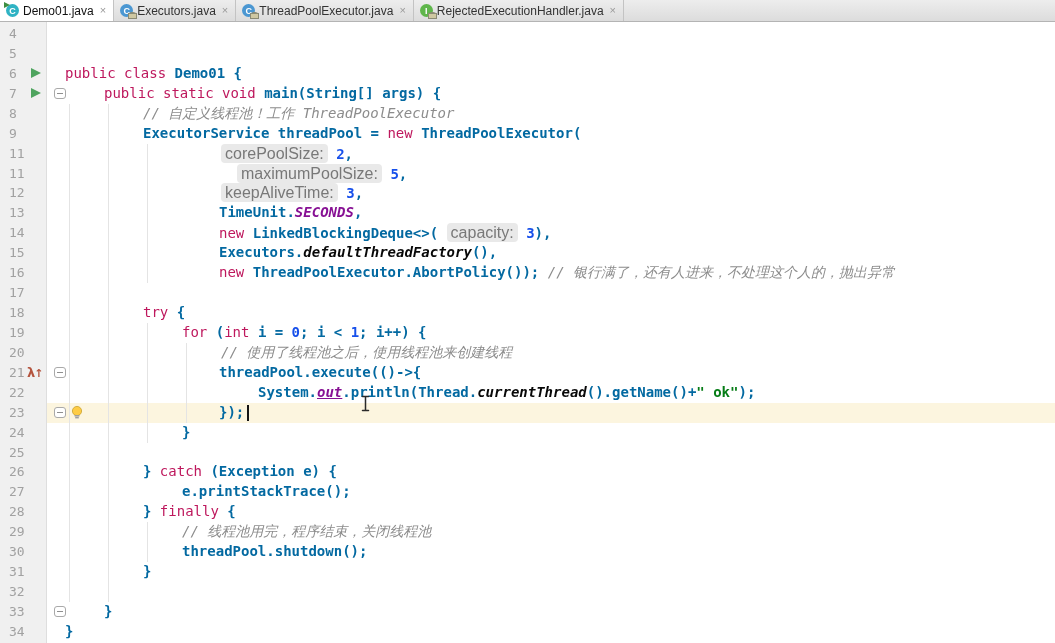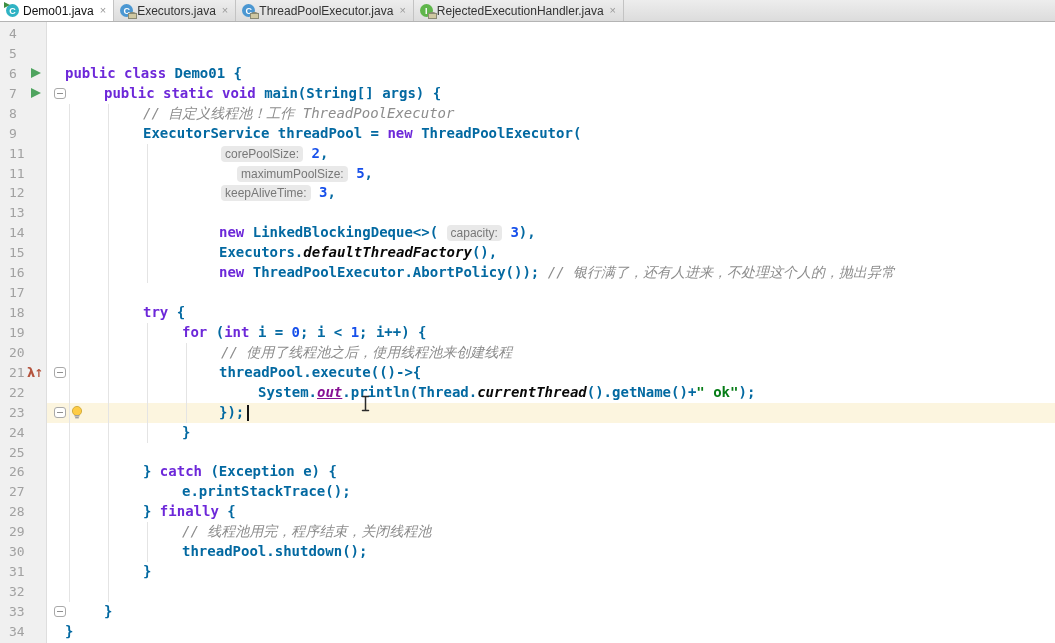--- a/index.html
+++ b/index.html
@@ -36,29 +36,29 @@
             background:#f0f0f0; border-right:1px solid #dedede; }
   .lnum { position:absolute; left:9px; width:34px; height:20px;
           font-family:"DejaVu Sans Mono", monospace; font-size:13px;
           color:#a1a1a1; line-height:20px; }
   .cur-line { position:absolute; left:47px; right:0; height:19.93px; background:#fcf5df; }
   .guide { position:absolute; width:1px; background:#e4e4e4; }
 
   .code-line { position:absolute; height:19.93px; line-height:19.93px;
                font-family:"DejaVu Sans Mono", monospace; font-size:14px;
                font-weight:bold; color:#080808; white-space:pre; }
-  .seg-kw      { color:#6d28d9; font-weight:bold; }
+  .seg-kw      { color:#be185d; font-weight:normal; }
   .seg-plain   { color:#0369a1; }
   .seg-num     { color:#1750eb; }
   .seg-str     { color:#067d17; }
   .seg-comment { color:#8c8c8c; font-style:italic; font-weight:normal; }
   .seg-sfield  { color:#871094; font-style:italic;text-decoration:underline; }
   .seg-sconst  { color:#871094; font-style:italic; }
   .seg-smethod { font-style:italic; }
-  .seg-hint    { font-family:"Liberation Sans", sans-serif; font-size:12px;
+  .seg-hint    { font-family:"Liberation Sans", sans-serif; font-size:16px;
                  font-weight:normal; color:#787878; background:#e9e9e9;
                  border-radius:4px; padding:1px 4px; }
 
   
   .run-arrow { position:absolute; width:0; height:0;
                border-left:10px solid #4fa45f; border-top:5.5px solid transparent;
                border-bottom:5.5px solid transparent; cursor:pointer; }
   .fold { position:absolute; width:12px; height:11px; background:#fff;
           border:1px solid #a9a9a9; border-radius:3px; cursor:pointer; }
   .fold:after { content:""; position:absolute; left:2px; right:2px; top:4px;
@@ -151,20 +151,21 @@
       <div class="guide" style="left: 147px; top: 500.25px; height: 39.86px;"></div>
       <div class="guide" style="left: 186px; top: 320.88px; height: 79.72px;"></div>
       <div class="code-line" style="top: 2px; left: 65px;"></div>
       <div class="code-line" style="top: 41.86px; left: 65px;"><span class="seg-kw">public class </span><span class="seg-plain">Demo01 {</span></div>
       <div class="code-line" style="top: 61.79px; left: 104px;"><span class="seg-kw">public static void </span><span class="seg-plain">main(String[] args) {</span></div>
       <div class="code-line" style="top: 81.72px; left: 143px;"><span class="seg-comment">// 自定义线程池！工作 ThreadPoolExecutor</span></div>
       <div class="code-line" style="top: 101.65px; left: 143px;"><span class="seg-plain">ExecutorService threadPool = </span><span class="seg-kw">new</span><span class="seg-plain"> ThreadPoolExecutor(</span></div>
       <div class="code-line" style="top: 121.58px; left: 221px;"><span class="seg-hint">corePoolSize:</span><span class="seg-plain"> </span><span class="seg-num">2</span><span class="seg-plain">,</span></div>
       <div class="code-line" style="top: 141.51px; left: 221px; padding-left: 16px;"><span class="seg-hint">maximumPoolSize:</span><span class="seg-plain"> </span><span class="seg-num">5</span><span class="seg-plain">,</span></div>
       <div class="code-line" style="top: 161.44px; left: 221px;"><span class="seg-hint">keepAliveTime:</span><span class="seg-plain"> </span><span class="seg-num">3</span><span class="seg-plain">,</span></div>
+      <div class="code-line" style="top: 181.37px; left: 219px;"><span class="seg-plain">TimeUnit.</span><span class="seg-sconst">SECONDS</span><span class="seg-plain">,</span></div>
       <div class="code-line" style="top: 201.3px; left: 219px;"><span class="seg-kw">new</span><span class="seg-plain"> LinkedBlockingDeque&lt;&gt;( </span><span class="seg-hint">capacity:</span><span class="seg-plain"> </span><span class="seg-num">3</span><span class="seg-plain">),</span></div>
       <div class="code-line" style="top: 221.23px; left: 219px;"><span class="seg-plain">Executors.</span><span class="seg-smethod">defaultThreadFactory</span><span class="seg-plain">(),</span></div>
       <div class="code-line" style="top: 241.16px; left: 219px;"><span class="seg-kw">new</span><span class="seg-plain"> ThreadPoolExecutor.AbortPolicy()); </span><span class="seg-comment">// 银行满了，还有人进来，不处理这个人的，抛出异常</span></div>
       <div class="code-line" style="top: 261.09px; left: 65px;"></div>
       <div class="code-line" style="top: 281.02px; left: 143px;"><span class="seg-kw">try</span><span class="seg-plain"> {</span></div>
       <div class="code-line" style="top: 300.95px; left: 182px;"><span class="seg-kw">for</span><span class="seg-plain"> (</span><span class="seg-kw">int</span><span class="seg-plain"> i = </span><span class="seg-num">0</span><span class="seg-plain">; i &lt; </span><span class="seg-num">1</span><span class="seg-plain">; i++) {</span></div>
       <div class="code-line" style="top: 320.88px; left: 221px;"><span class="seg-comment">// 使用了线程池之后，使用线程池来创建线程</span></div>
       <div class="code-line" style="top: 340.81px; left: 219px;"><span class="seg-plain">threadPool.execute(()-&gt;{</span></div>
       <div class="code-line" style="top: 360.74px; left: 258px;"><span class="seg-plain">System.</span><span class="seg-sfield">out</span><span class="seg-plain">.println(Thread.</span><span class="seg-smethod">currentThread</span><span class="seg-plain">().getName()+</span><span class="seg-str">" ok"</span><span class="seg-plain">);</span></div>
       <div class="code-line" style="top: 380.67px; left: 219px;"><span class="seg-plain">});</span></div>

